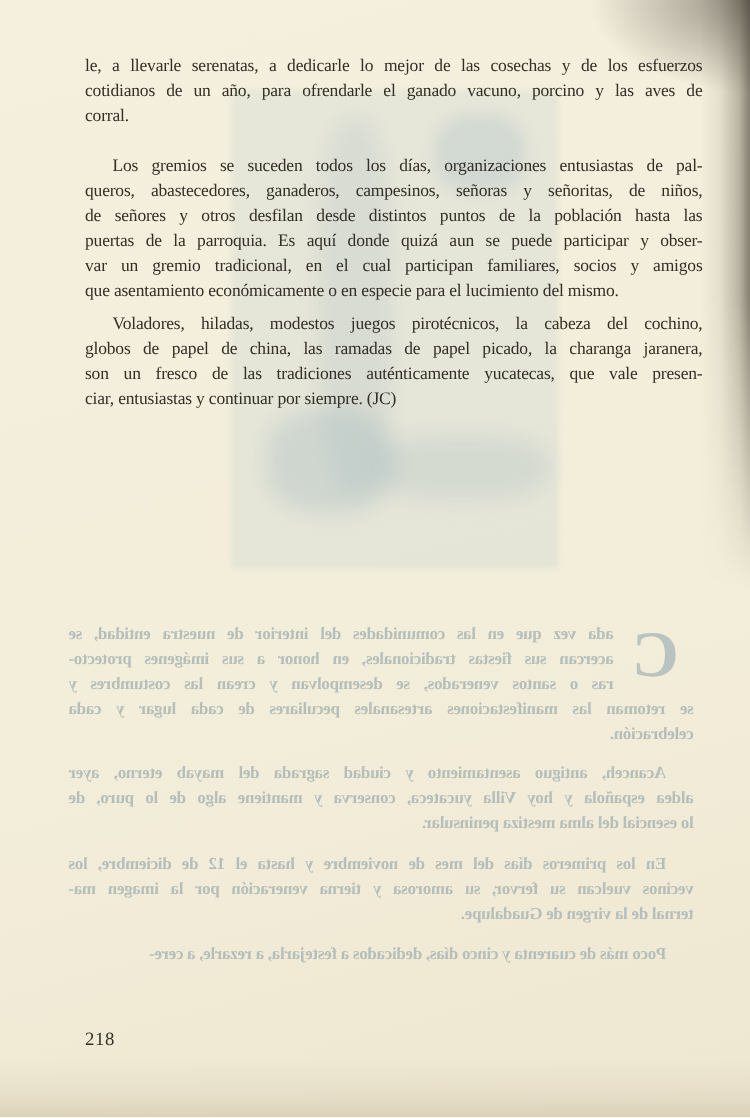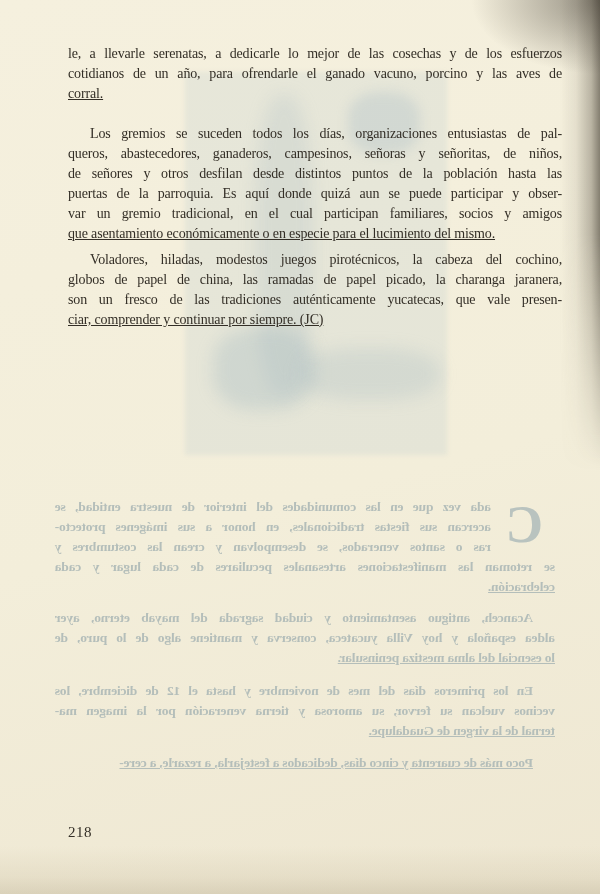--- a/index.html
+++ b/index.html
@@ -27,21 +27,21 @@
   
   .para{
     position:absolute;left:68px;width:494px;
     font-size:14px;line-height:20px;letter-spacing:-0.15px;
     color:#332e26;
   }
   .p1{top:44px;}
   .p2{top:124px;}
   .p3{top:250px;}
   .tline{text-align:justify;text-align-last:justify;white-space:normal;}
-  .tline.last{text-align-last:left;text-decoration:underline;}
+  .tline.last{text-align-last:left;}
   .tline.indent{text-indent:22px;}
   
   .bleed{
     position:absolute;left:55px;width:500px;
     transform:scaleX(-1);
     font-size:13.5px;line-height:20px;letter-spacing:-0.2px;
     font-weight:bold;color:#b4beba;
     filter:blur(0.4px);
   }
   .b1{top:497px;}
@@ -98,21 +98,21 @@
       <div class="tline">queros, abastecedores, ganaderos, campesinos,  señoras y señoritas, de niños,</div>
       <div class="tline">de señores y otros desfilan desde distintos puntos de la población hasta las</div>
       <div class="tline">puertas de la parroquia. Es aquí donde quizá aun se puede participar y obser-</div>
       <div class="tline">var un gremio tradicional, en el cual participan familiares, socios y amigos</div>
       <div class="tline last">que asentamiento económicamente o en especie para el lucimiento del mismo.</div>
     </div>
   <div class="para p3">
       <div class="tline indent">Voladores, hiladas, modestos juegos pirotécnicos, la cabeza del cochino,</div>
       <div class="tline">globos de papel de china, las ramadas de papel picado, la charanga jaranera,</div>
       <div class="tline">son un fresco de las tradiciones auténticamente yucatecas, que vale presen-</div>
-      <div class="tline last">ciar, comprender y continuar por siempre. (JC)</div>
+      <div class="tline last">ciar, entusiastas y continuar por siempre. (JC)</div>
     </div>
 
   <div class="bleed b1">
     <span class="dropcap">C</span>
     <div>
         <div class="tline dcpad">ada vez que en las comunidades del interior de nuestra entidad, se</div>
         <div class="tline dcpad">acercan sus fiestas tradicionales, en honor a sus imágenes protecto-</div>
         <div class="tline dcpad">ras o santos venerados, se desempolvan y crean las costumbres y</div>
         <div class="tline">se retoman las manifestaciones artesanales peculiares de cada lugar y cada</div>
         <div class="tline last">celebración.</div>

